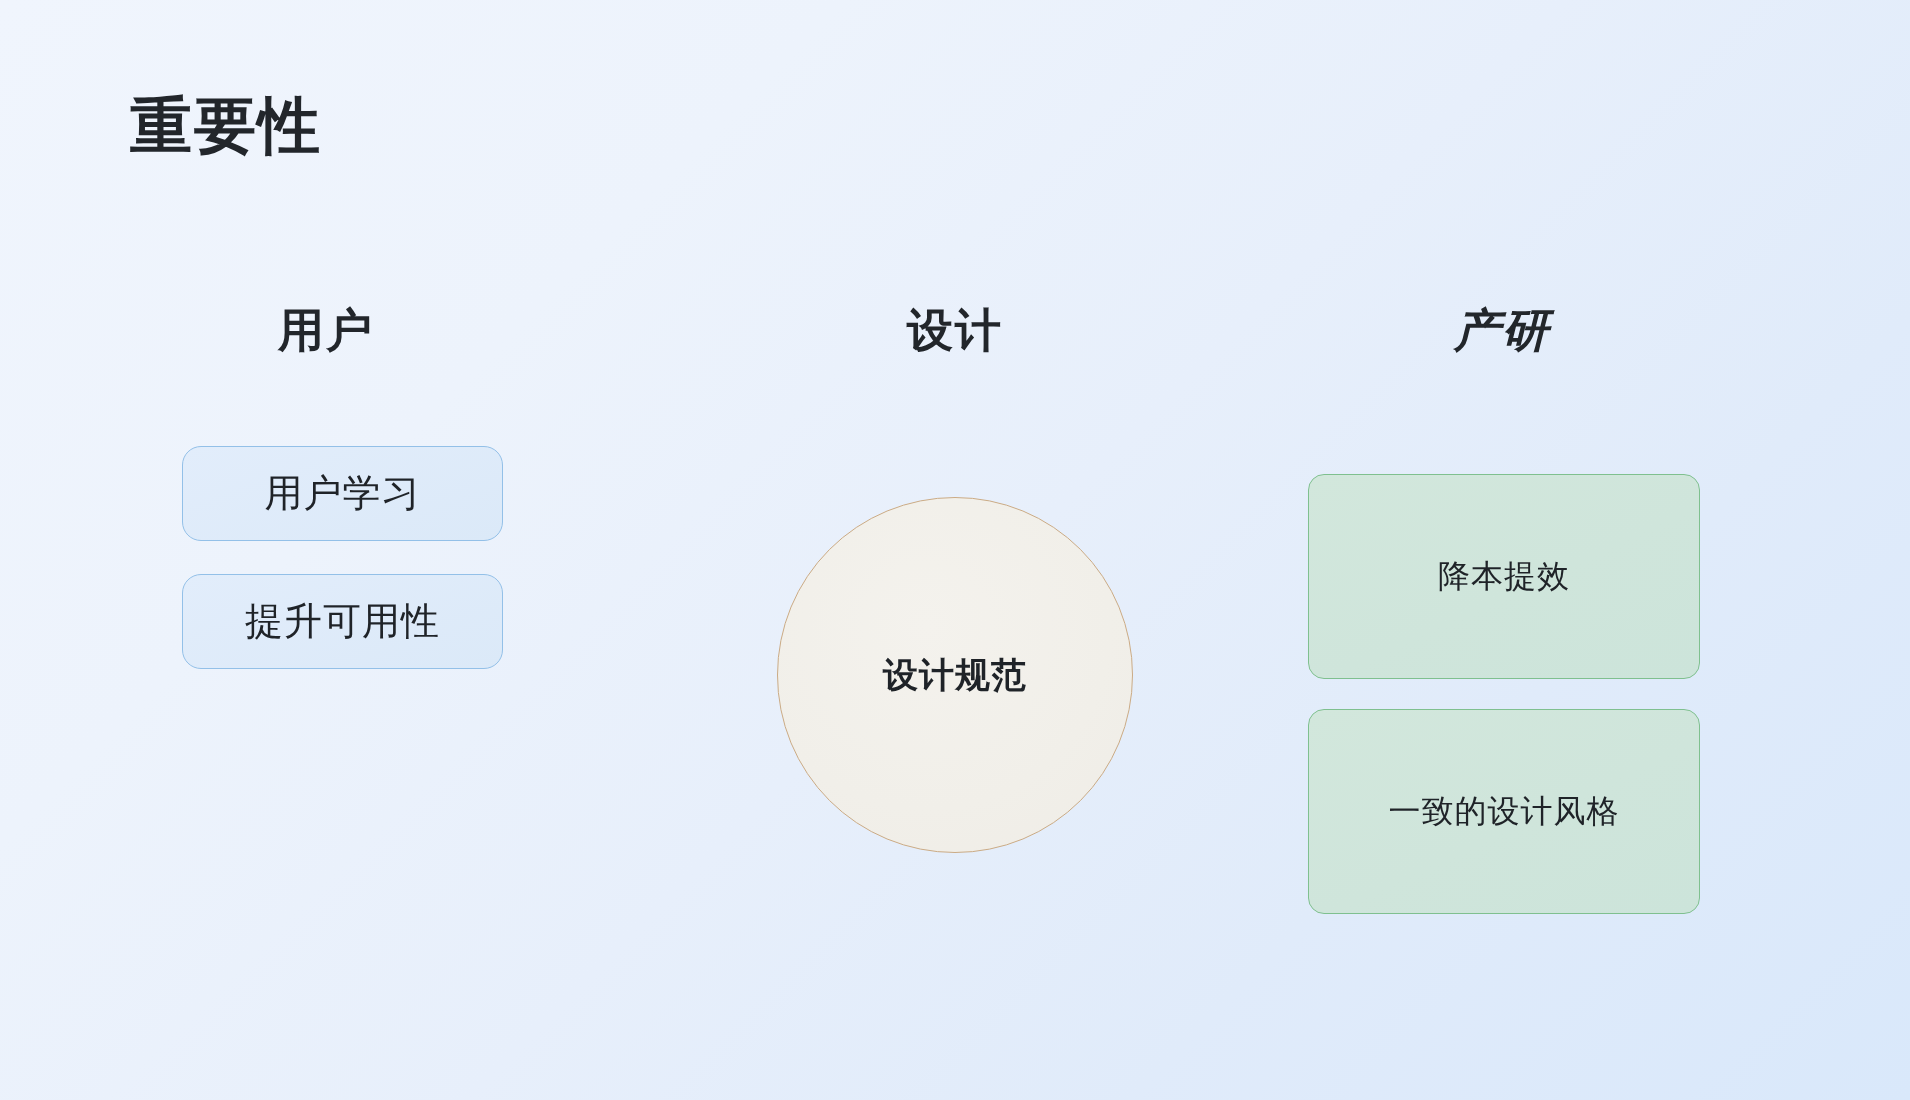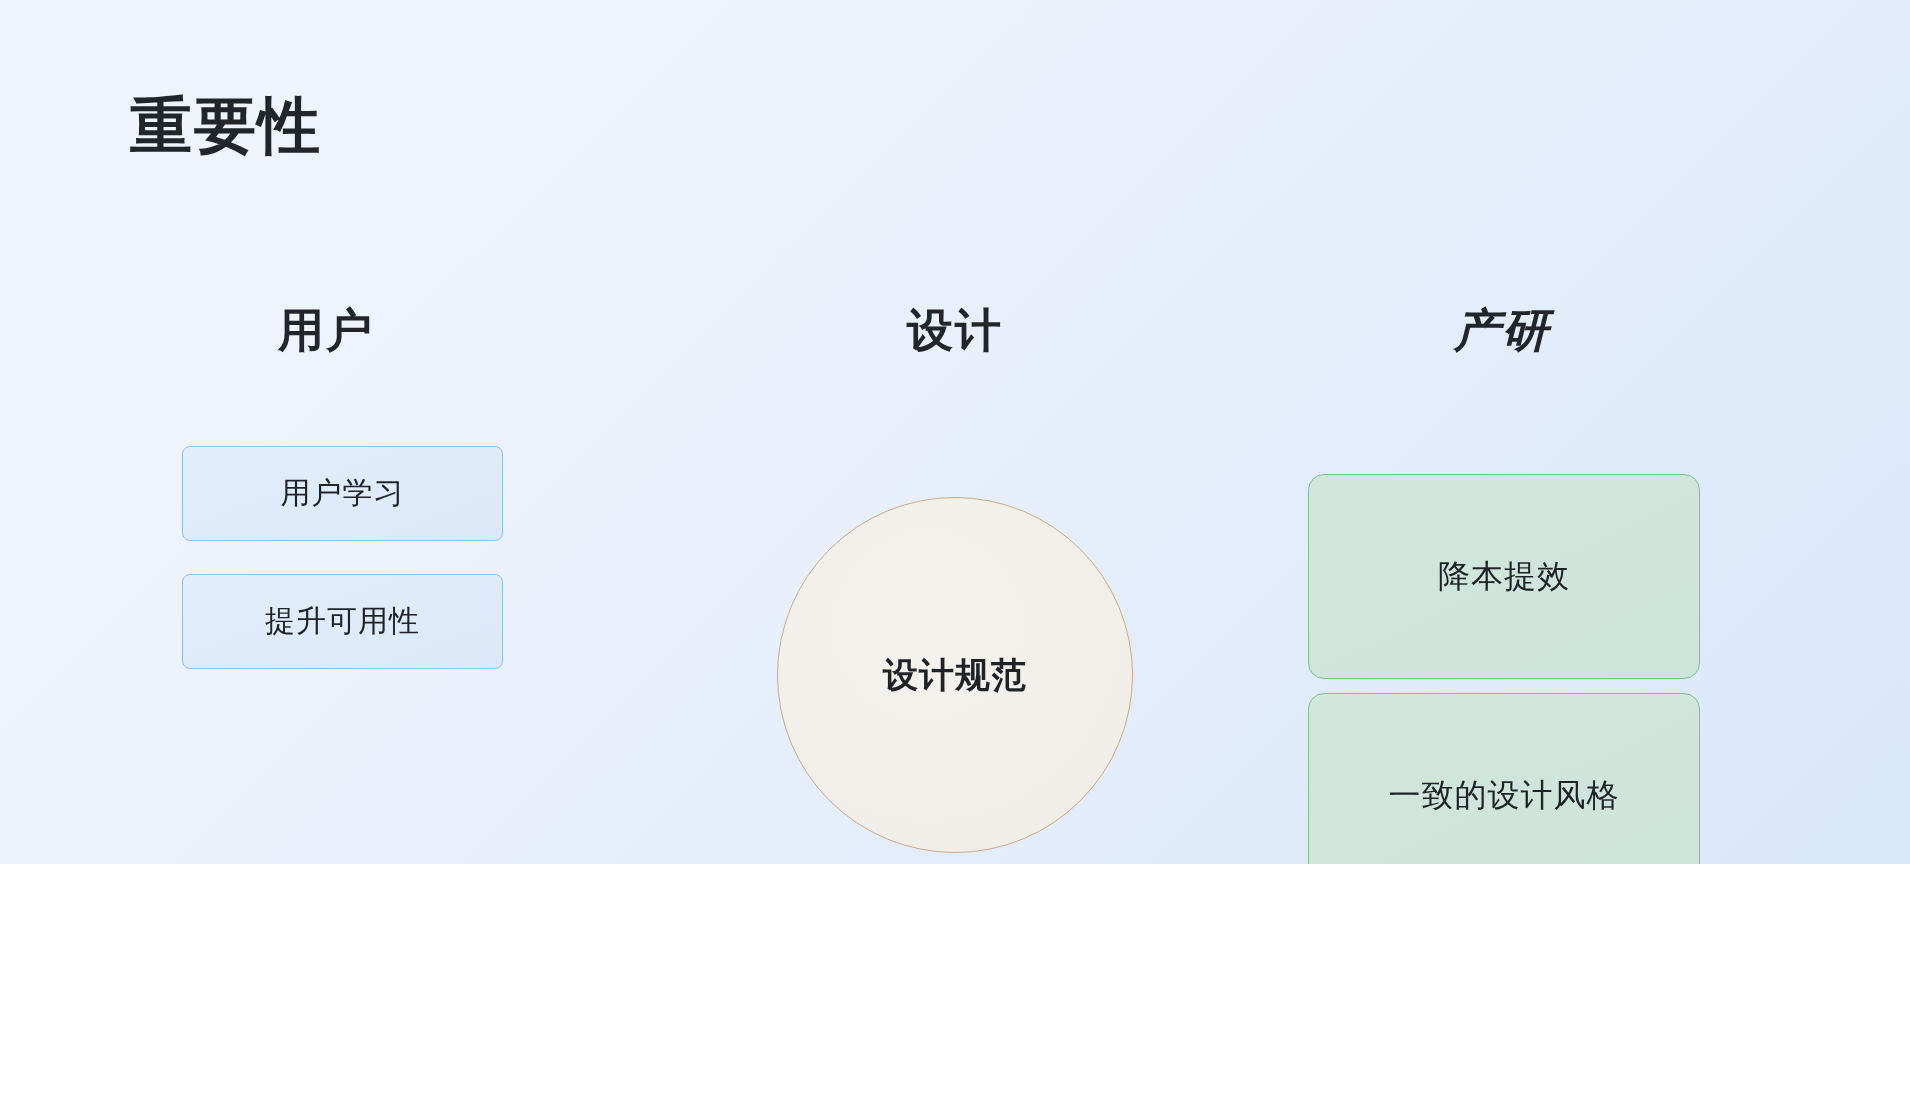--- a/index.html
+++ b/index.html
@@ -9,21 +9,21 @@
   body {
     width: 1910px;
     height: 1100px;
     overflow: hidden;
     font-family: "Liberation Sans", "DejaVu Sans", sans-serif;
   }
 
   .slide {
     position: relative;
     width: 1910px;
-    height: 864px;
+    height: 1100px;
     background: linear-gradient(135deg,
                 #f0f5fd 0%,
                 #edf3fc 28%,
                 #e7effb 52%,
                 #e0ebfa 74%,
                 #d9e8fa 100%);
     overflow: hidden;
   }
 
   
@@ -62,27 +62,27 @@
     top: 446px;
     width: 321px;
     display: flex;
     flex-direction: column;
     gap: 33px;
   }
   .user-card {
     height: 95px;
     box-sizing: border-box;
     border: 1.6px solid #93c0e8;
-    border-radius: 8px;
+    border-radius: 19px;
     background: linear-gradient(160deg, #e2edfb 0%, #dbe9f8 100%);
     display: flex;
     align-items: center;
     justify-content: center;
     color: #1f2328;
-    font-size: 30px;
+    font-size: 38px;
     font-weight: 500;
     letter-spacing: 1px;
   }
 
   
   .design-circle {
     position: absolute;
     left: 777px;
     top: 497px;
     width: 356px;
@@ -101,21 +101,21 @@
   }
 
   
   .rnd-column {
     position: absolute;
     left: 1308px;
     top: 474px;
     width: 392px;
     display: flex;
     flex-direction: column;
-    gap: 14px;
+    gap: 30px;
   }
   .rnd-card {
     height: 205px;
     box-sizing: border-box;
     border: 1.6px solid #7fc08f;
     border-radius: 16px;
     background: linear-gradient(155deg, #d2e7dc 0%, #cfe5db 55%, #cce4da 100%);
     display: flex;
     align-items: center;
     justify-content: center;

